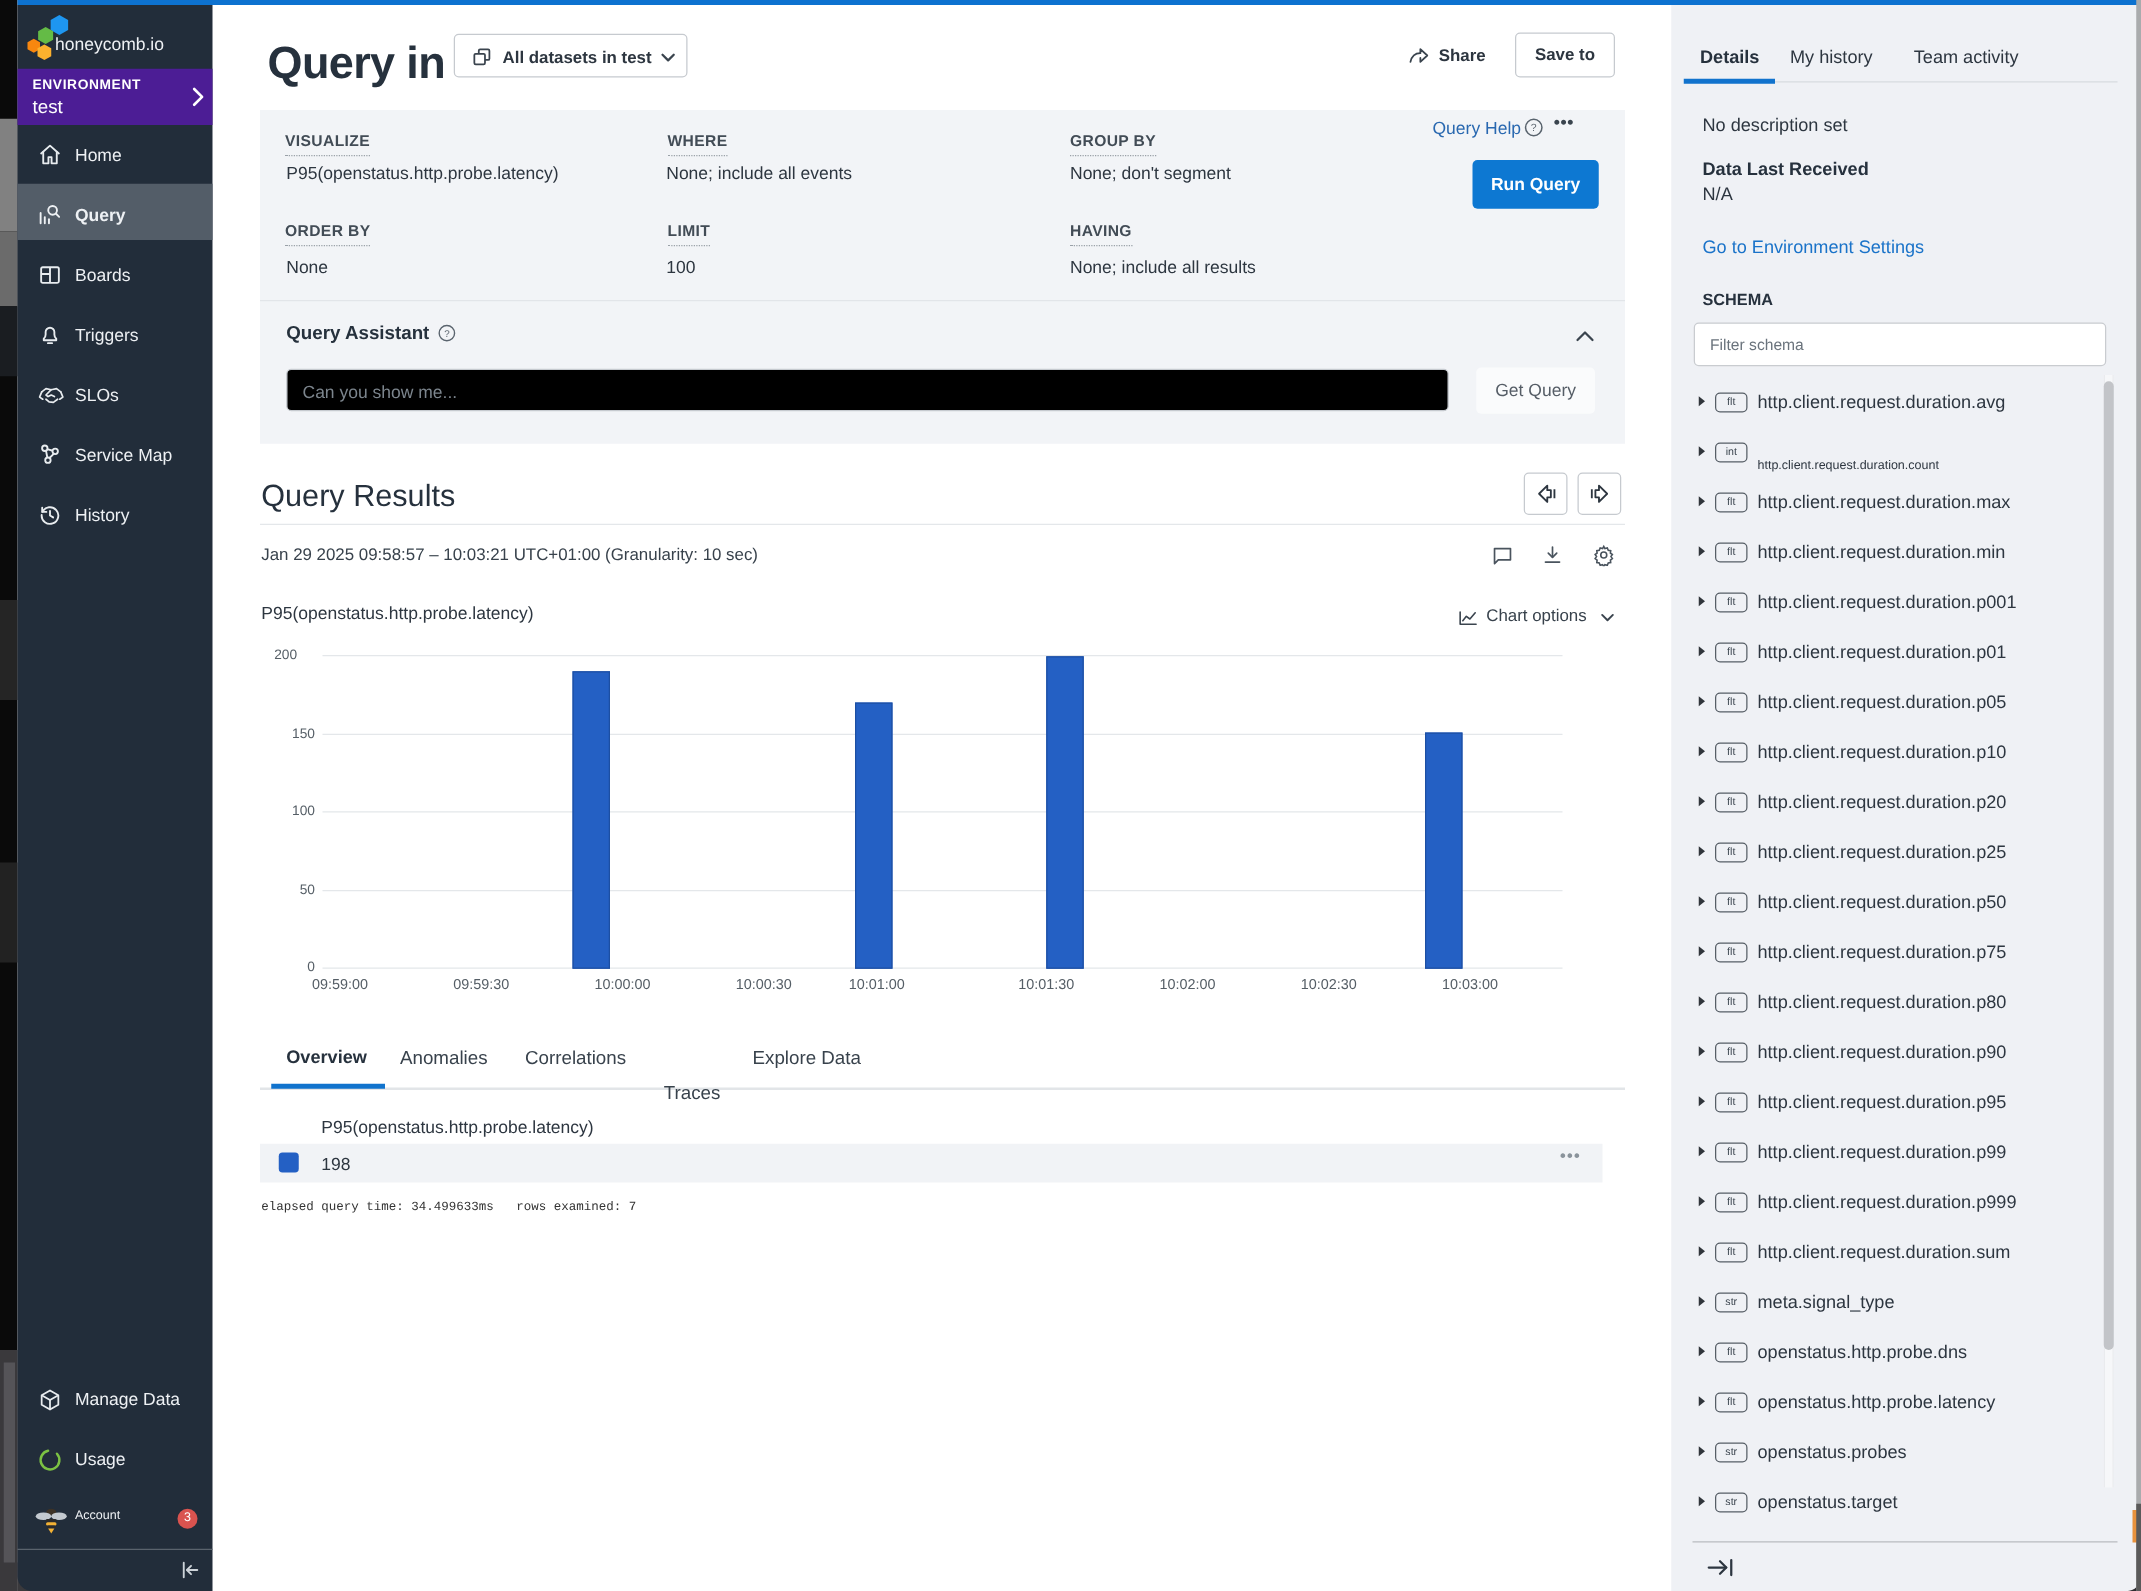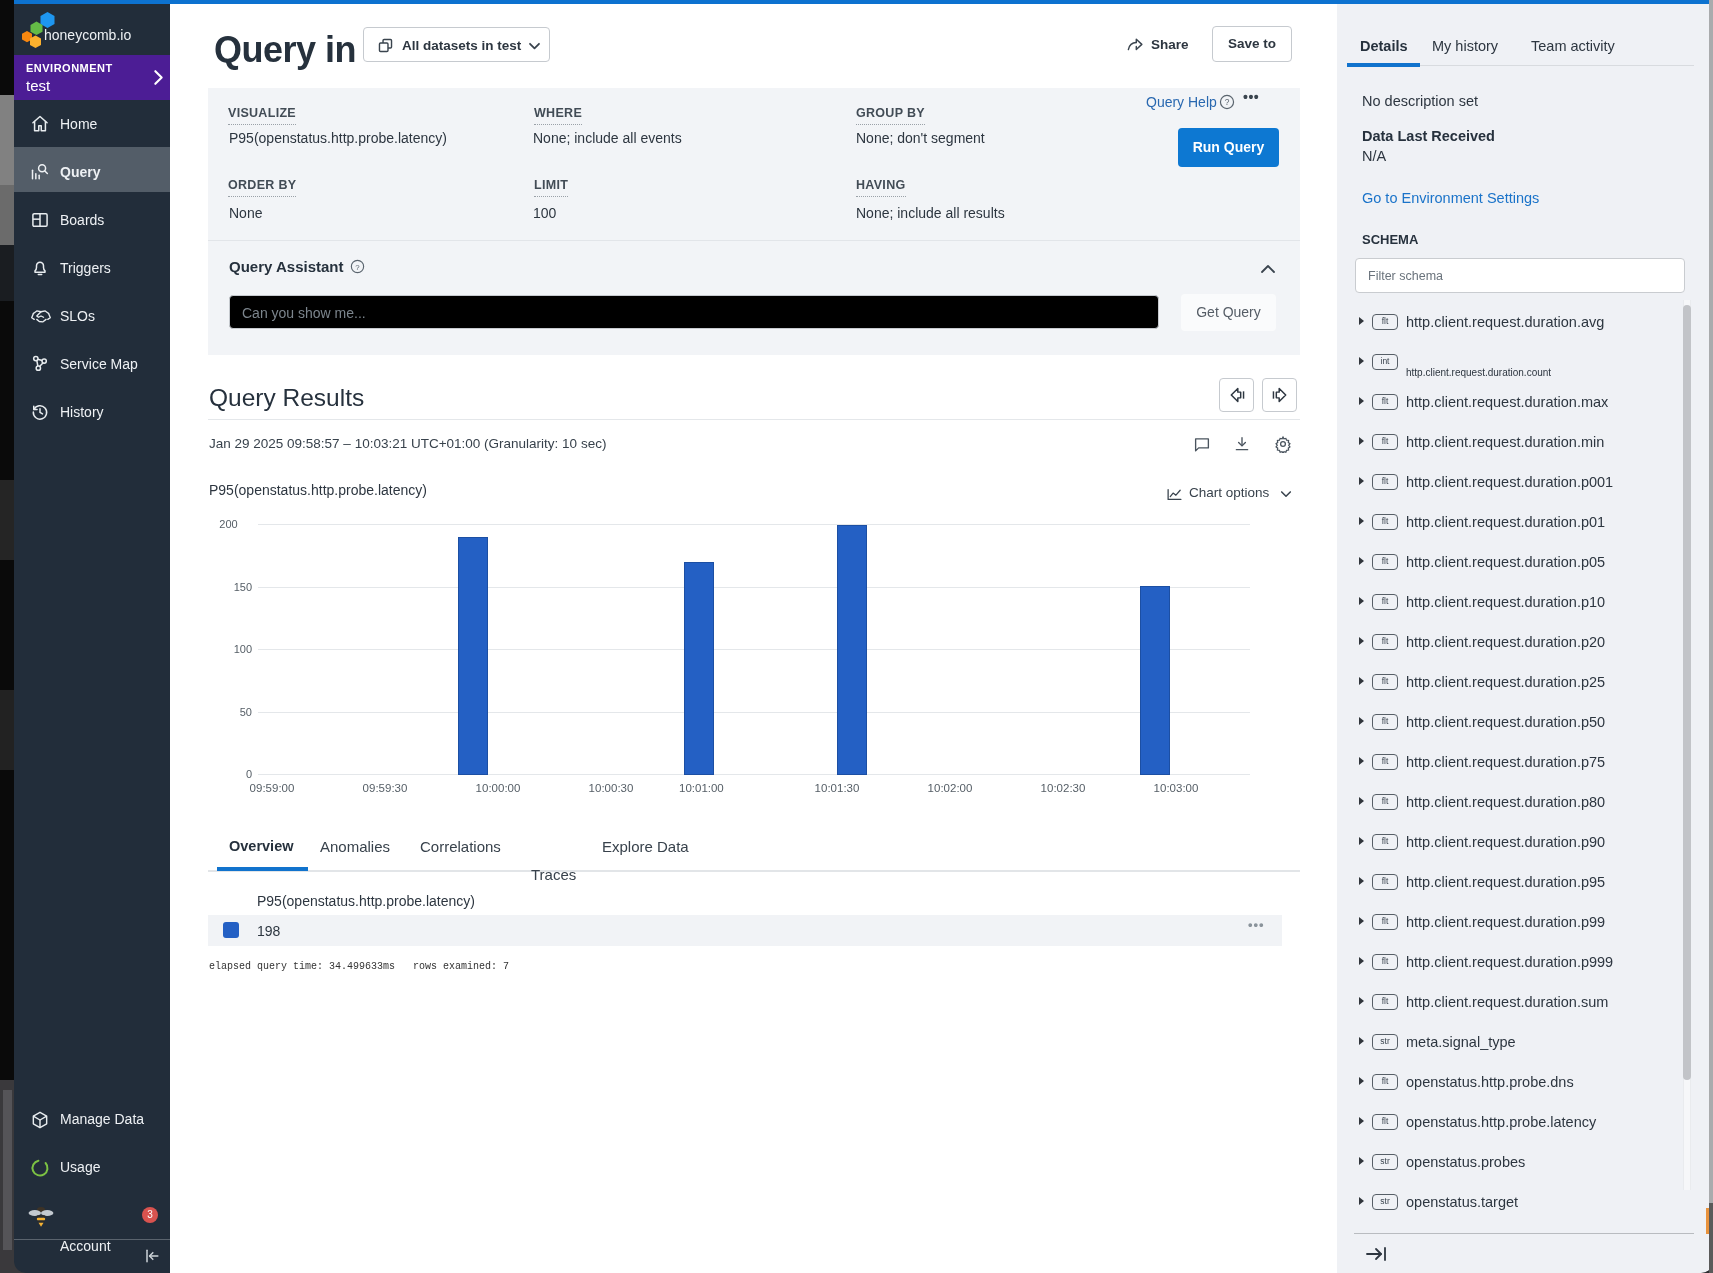--- a/index.html
+++ b/index.html
@@ -123,21 +123,21 @@
       <svg width="26" height="22" viewBox="0 0 26 22">
         <ellipse cx="13" cy="3.5" rx="4" ry="2.5" fill="#3c3226"></ellipse>
         <ellipse cx="6.8" cy="7" rx="6.2" ry="3" fill="#c3c9cf"></ellipse>
         <ellipse cx="19.2" cy="7" rx="6.2" ry="3" fill="#c3c9cf"></ellipse>
         <rect x="8.5" y="9.2" width="9" height="2.6" rx="1.3" fill="#2b2b2b"></rect>
         <rect x="8.8" y="11.8" width="8.4" height="2.6" rx="1.3" fill="#f4b234"></rect>
         <rect x="9.4" y="14.4" width="7.2" height="2.4" rx="1.2" fill="#2b2b2b"></rect>
         <path d="M10.5 16.8h5l-2.5 4z" fill="#f4b234"></path>
       </svg>
     </div>
-<div class="abs" style="left:60px;top:1238px;font-size:14px;color:#eef1f4;text-align:center;">Account</div>
+<div class="abs" style="left:60px;top:1207px;font-size:10px;color:#eef1f4;text-align:center;">Account</div>
 <div class="abs" style="left:142px;top:1207px;width:16px;height:16px;border-radius:50%;background:#d9534f;color:#fff;font-size:10px;text-align:center;line-height:16px;">3</div>
 <div class="abs" style="left:14px;top:1239px;width:156px;height:1px;background:#5a636d;"></div>
 <div class="abs" style="left:142px;top:1246px;">
       <svg width="20" height="20" viewBox="0 0 24 24" fill="none" stroke="#cdd3d8" stroke-width="1.8" stroke-linecap="round" stroke-linejoin="round">
         <path d="M6 5v14"></path>
         <path d="M19 12H9.5"></path>
         <path d="M13 8l-4 4 4 4"></path>
       </svg>
     </div>
 

